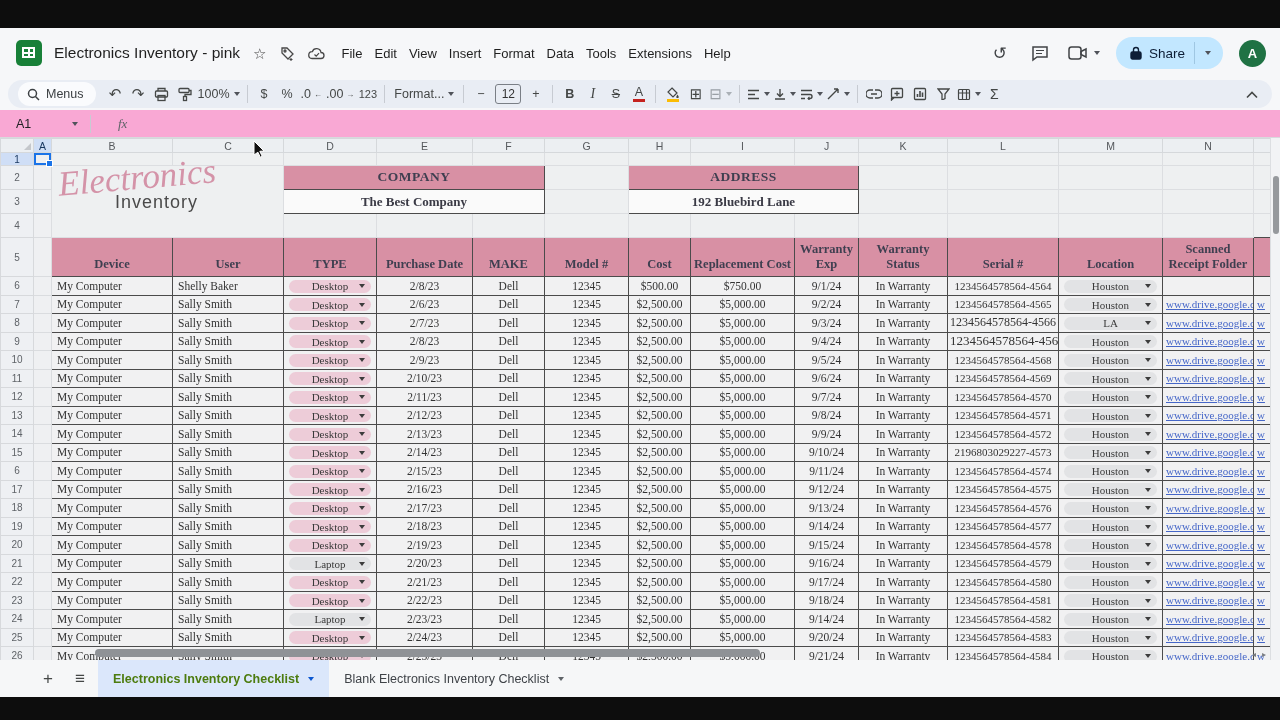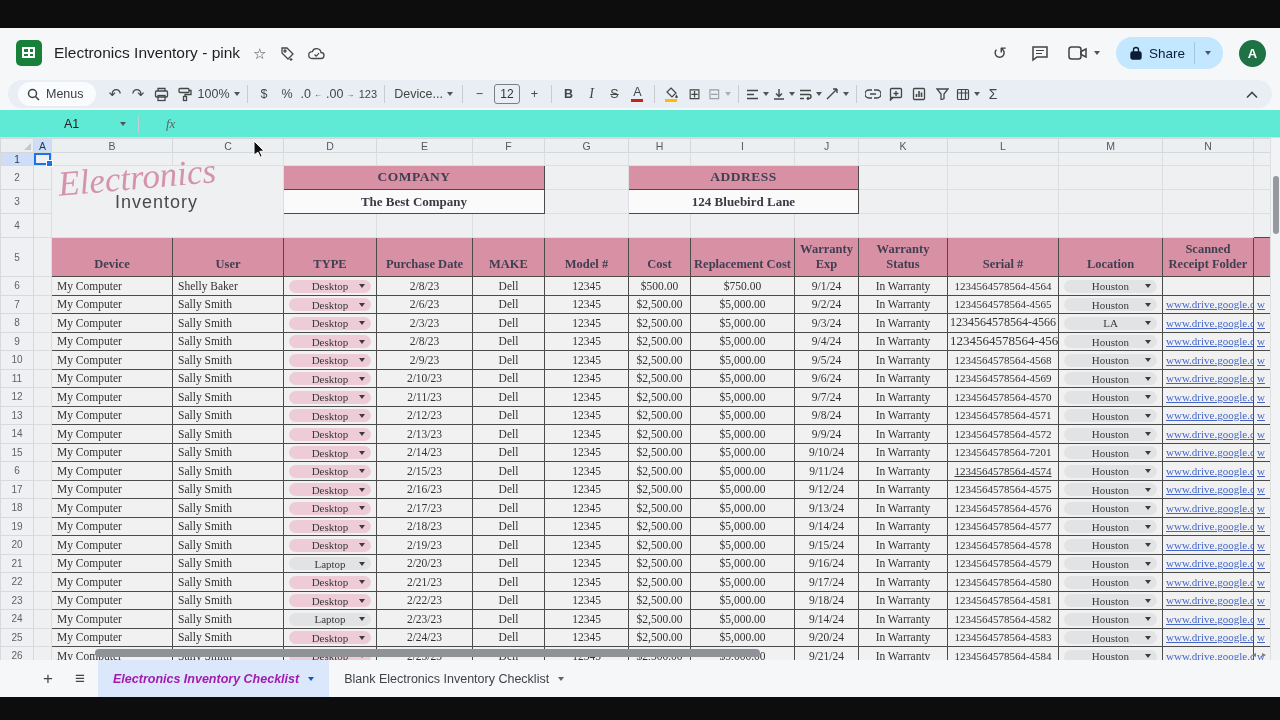--- a/index.html
+++ b/index.html
@@ -55,22 +55,22 @@
   .glyph-b{font-weight:700;}
   .glyph-i{font-style:italic;font-family:"Liberation Serif",serif;font-size:14px;}
   .glyph-s{text-decoration:line-through;}
   .color-a{display:inline-flex;flex-direction:column;align-items:center;line-height:1;}
   .color-a .bar{width:12px;height:3px;background:#c5221f;margin-top:1px;}
   .fill-bar{width:12px;height:3px;background:#fbbc04;margin-top:1px;}
   .tiny-arrow{font-size:8px;margin-left:1px;color:#444746;}
   .collapse-btn{position:absolute;right:14px;top:5px;color:#444746;}
 
   
-  .fbar{position:absolute;top:82px;left:0;right:0;height:28px;background:#5eead4;border-bottom:1px solid #d8dadd;
-        display:flex;align-items:center;padding-left:48px;}
+  .fbar{position:absolute;top:82px;left:0;right:0;height:28px;background:#f9a8d4;border-bottom:1px solid #d8dadd;
+        display:flex;align-items:center;}
   .namebox{width:78px;padding-left:16px;font-size:12.5px;color:#202124;display:flex;align-items:center;justify-content:space-between;}
   .fx{font-family:"Liberation Serif",serif;font-style:italic;font-size:13px;color:#5f6368;margin-left:22px;}
   .fbar .sep{height:18px;margin-left:12px;}
 
   
   .grid{position:absolute;top:110px;left:0;width:1280px;height:522px;overflow:hidden;background:#eef0f1;}
   table.sheet{border-collapse:collapse;table-layout:fixed;width:1270px;}
   tr.hdr{height:14px;}
   tr.r1{height:13px;} tr.r2,tr.r3,tr.r4{height:24px;} tr.r5{height:39px;}
   tr.data{height:18.5px;}
@@ -109,21 +109,21 @@
   .vthumb{position:absolute;left:2px;top:38px;width:6px;height:58px;border-radius:3px;background:#96999d;}
   .hscroll{position:absolute;left:0;bottom:2px;height:9px;width:1270px;}
   .hthumb{position:absolute;left:95px;width:665px;height:8px;border-radius:4px;background:#8f9296;}
   .scroll-arrows{position:absolute;right:14px;bottom:1px;display:flex;gap:6px;color:#7a7d81;font-size:8px;}
 
   
   .tabbar{position:absolute;bottom:0;left:0;right:0;height:37px;background:#f6f7f8;display:flex;align-items:center;padding-left:34px;}
   .tabbtn{width:28px;height:28px;display:inline-flex;align-items:center;justify-content:center;color:#444746;font-size:17px;margin-right:4px;}
   .tab{height:37px;display:flex;align-items:center;gap:7px;padding:0 15px;font-size:12.5px;color:#3f4348;font-weight:500;}
   .tab .dc{border-top-color:#5f6368;}
-  .tab.active{background:#dbe7fb;color:#a21caf;font-weight:700;font-style:italic;}
+  .tab.active{background:#dbe7fb;color:#4d7c0f;font-weight:700;}
   .tab.active .dc{border-top-color:#0b57d0;}
 
   .cursor{position:absolute;left:253px;top:112px;z-index:50;}
 </style>
 </head>
 <body>
 
 <div class="stage">
   <div class="letterbox lb-top"></div>
 
@@ -142,20 +142,31 @@
                 <path d="M11 12v3M9.5 13.5h3" stroke-width="1.1"></path>
             </svg>
             </span>
           <span class="t-icon">
             <svg width="17" height="13" viewBox="0 0 17 13" fill="none" stroke="#474747" stroke-width="1.3">
               <path d="M4 11.5h9a3 3 0 000-6 4.5 4.5 0 00-8.7-.8A3.4 3.4 0 004 11.5z"></path>
                 <path d="M6.5 7.5l1.7 1.7 2.8-3" stroke-width="1.2"></path>
             </svg>
             </span>
         </div>
+        <nav class="menubar">
+          <span class="menu-item">File</span>
+          <span class="menu-item">Edit</span>
+          <span class="menu-item">View</span>
+          <span class="menu-item">Insert</span>
+          <span class="menu-item">Format</span>
+          <span class="menu-item">Data</span>
+          <span class="menu-item">Tools</span>
+          <span class="menu-item">Extensions</span>
+          <span class="menu-item">Help</span>
+        </nav>
       </div>
       <div class="appbar-right">
         <span class="ab-icon">↺</span>
         <span class="ab-icon">
           <svg width="18" height="17" viewBox="0 0 18 17" fill="none" stroke="#404346" stroke-width="1.5">
             <path d="M2 2h14v10H6l-4 3z"></path>
               <path d="M5 5.5h8M5 8.5h6" stroke-width="1.2"></path>
           </svg>
           </span>
         <span class="cam-group">
@@ -218,21 +229,21 @@
           <span>.0</span>
             <span class="tiny-arrow">←</span>
         </span>
         <span class="tb">
           <span>.00</span>
             <span class="tiny-arrow">→</span>
         </span>
         <span class="tb" style="font-size:11px;">123</span>
         <span class="sep"></span>
         <span class="tb" style="min-width:62px;justify-content:space-between;padding:0 4px;">
-          <span>Device...</span>
+          <span>Format...</span>
             <span class="dc"></span>
         </span>
         <span class="sep"></span>
         <span class="tb">−</span>
         <span class="size-box">12</span>
         <span class="tb">+</span>
         <span class="sep"></span>
         <span class="tb glyph-b">B</span>
         <span class="tb glyph-i">I</span>
         <span class="tb glyph-s">S</span>
@@ -404,21 +415,21 @@
               <td class="pc"></td>
             <td class="pc"></td>
               <td class="pc"></td>
             <td class="pc"></td>
           </tr>
           <tr class="r3">
             <td class="gut">3</td>
             <td class="ca"></td>
             <td class="bx" colspan="3">The Best Company</td>
             <td class="pc"></td>
-            <td class="bx" colspan="3">124 Bluebird Lane</td>
+            <td class="bx" colspan="3">192 Bluebird Lane</td>
             <td class="pc"></td>
               <td class="pc"></td>
             <td class="pc"></td>
               <td class="pc"></td>
             <td class="pc"></td>
           </tr>
           <tr class="r4">
             <td class="gut">4</td>
             <td class="ca"></td>
             <td class="pc"></td>
@@ -511,21 +522,21 @@
               <td class="gut">8</td>
               <td class="ca"></td>
               <td class="tc left">My Computer</td>
               <td class="tc left">Sally Smith</td>
               <td class="tc">
                 <span class="chip" data-variant="pink">
                   <span>Desktop</span>
                   <span class="chip-caret"></span>
                 </span>
               </td>
-              <td class="tc">2/3/23</td>
+              <td class="tc">2/7/23</td>
               <td class="tc">Dell</td>
               <td class="tc">12345</td>
               <td class="tc">$2,500.00</td>
               <td class="tc">$5,000.00</td>
               <td class="tc">9/3/24</td>
               <td class="tc">In Warranty</td>
               <td class="tc" style="font-size:12px;">1234564578564-4566</td>
               <td class="tc">
                 <span class="chip" data-variant="grey">
                   <span>LA</span>
@@ -714,21 +725,21 @@
                   <span class="chip-caret"></span>
                 </span>
               </td>
               <td class="tc">2/14/23</td>
               <td class="tc">Dell</td>
               <td class="tc">12345</td>
               <td class="tc">$2,500.00</td>
               <td class="tc">$5,000.00</td>
               <td class="tc">9/10/24</td>
               <td class="tc">In Warranty</td>
-              <td class="tc" style="font-size:11px;">1234564578564-7201</td>
+              <td class="tc" style="font-size:11px;">2196803029227-4573</td>
               <td class="tc">
                 <span class="chip" data-variant="grey">
                   <span>Houston</span>
                   <span class="chip-caret"></span>
                 </span>
               </td>
               <td class="tc lk"><span class="url">www.drive.google.co</span></td>
               <td class="tc lk"><span class="url">w</span></td>
             </tr>
             <tr class="data">
@@ -742,21 +753,21 @@
                   <span class="chip-caret"></span>
                 </span>
               </td>
               <td class="tc">2/15/23</td>
               <td class="tc">Dell</td>
               <td class="tc">12345</td>
               <td class="tc">$2,500.00</td>
               <td class="tc">$5,000.00</td>
               <td class="tc">9/11/24</td>
               <td class="tc">In Warranty</td>
-              <td class="tc" style="font-size:11px;text-decoration:underline;">1234564578564-4574</td>
+              <td class="tc" style="font-size:11px;">1234564578564-4574</td>
               <td class="tc">
                 <span class="chip" data-variant="grey">
                   <span>Houston</span>
                   <span class="chip-caret"></span>
                 </span>
               </td>
               <td class="tc lk"><span class="url">www.drive.google.co</span></td>
               <td class="tc lk"><span class="url">w</span></td>
             </tr>
             <tr class="data">

